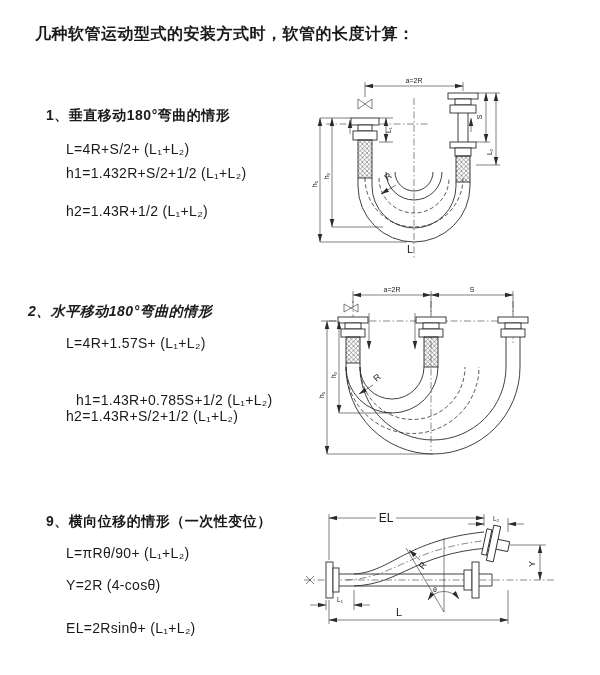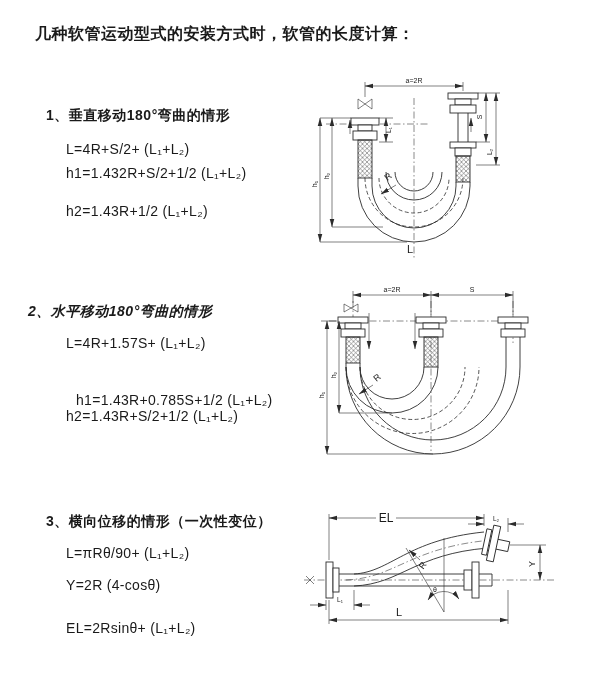--- a/index.html
+++ b/index.html
@@ -35,21 +35,21 @@
 <div class="abs sec-heading" id="h1">1、垂直移动180°弯曲的情形</div>
 <div class="abs formula" id="f11">L=4R+S/2+ (L₁+L₂)</div>
 <div class="abs formula" id="f12">h1=1.432R+S/2+1/2 (L₁+L₂)</div>
 <div class="abs formula" id="f13">h2=1.43R+1/2 (L₁+L₂)</div>
 
 <div class="abs sec-heading" id="h2">2、水平移动180°弯曲的情形</div>
 <div class="abs formula" id="f21">L=4R+1.57S+ (L₁+L₂)</div>
 <div class="abs formula" id="f22">h1=1.43R+0.785S+1/2 (L₁+L₂)</div>
 <div class="abs formula" id="f23">h2=1.43R+S/2+1/2 (L₁+L₂)</div>
 
-<div class="abs sec-heading" id="h3">3、横向位移的情形（一次性变位）</div>
+<div class="abs sec-heading" id="h3">9、横向位移的情形（一次性变位）</div>
 <div class="abs formula" id="f31">L=πRθ/90+ (L₁+L₂)</div>
 <div class="abs formula" id="f32">Y=2R (4-cosθ)</div>
 <div class="abs formula" id="f33">EL=2Rsinθ+ (L₁+L₂)</div>
 
 <svg id="d1" class="abs" width="235" height="192" viewBox="0 0 235 192">
   <defs>
     <marker id="ar1" markerWidth="9" markerHeight="7" refX="8.2" refY="3" orient="auto-start-reverse" markerUnits="userSpaceOnUse">
       <path d="M0,0.7 L8.5,3 L0,5.3 Z" fill="#2b2b2b"></path>
     </marker>
     <pattern id="hx1" width="4.5" height="4.5" patternUnits="userSpaceOnUse">

